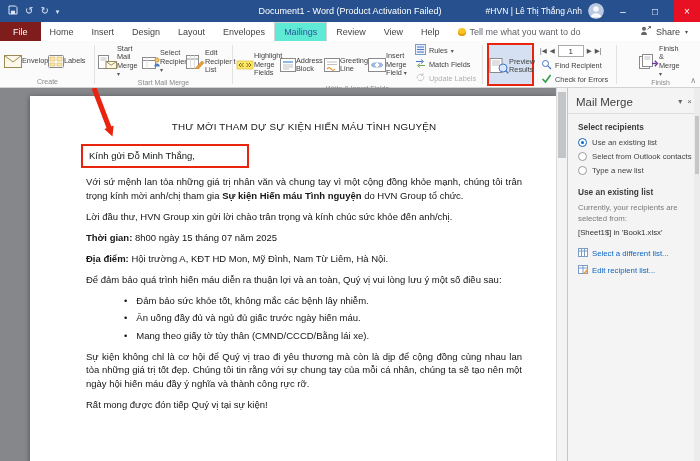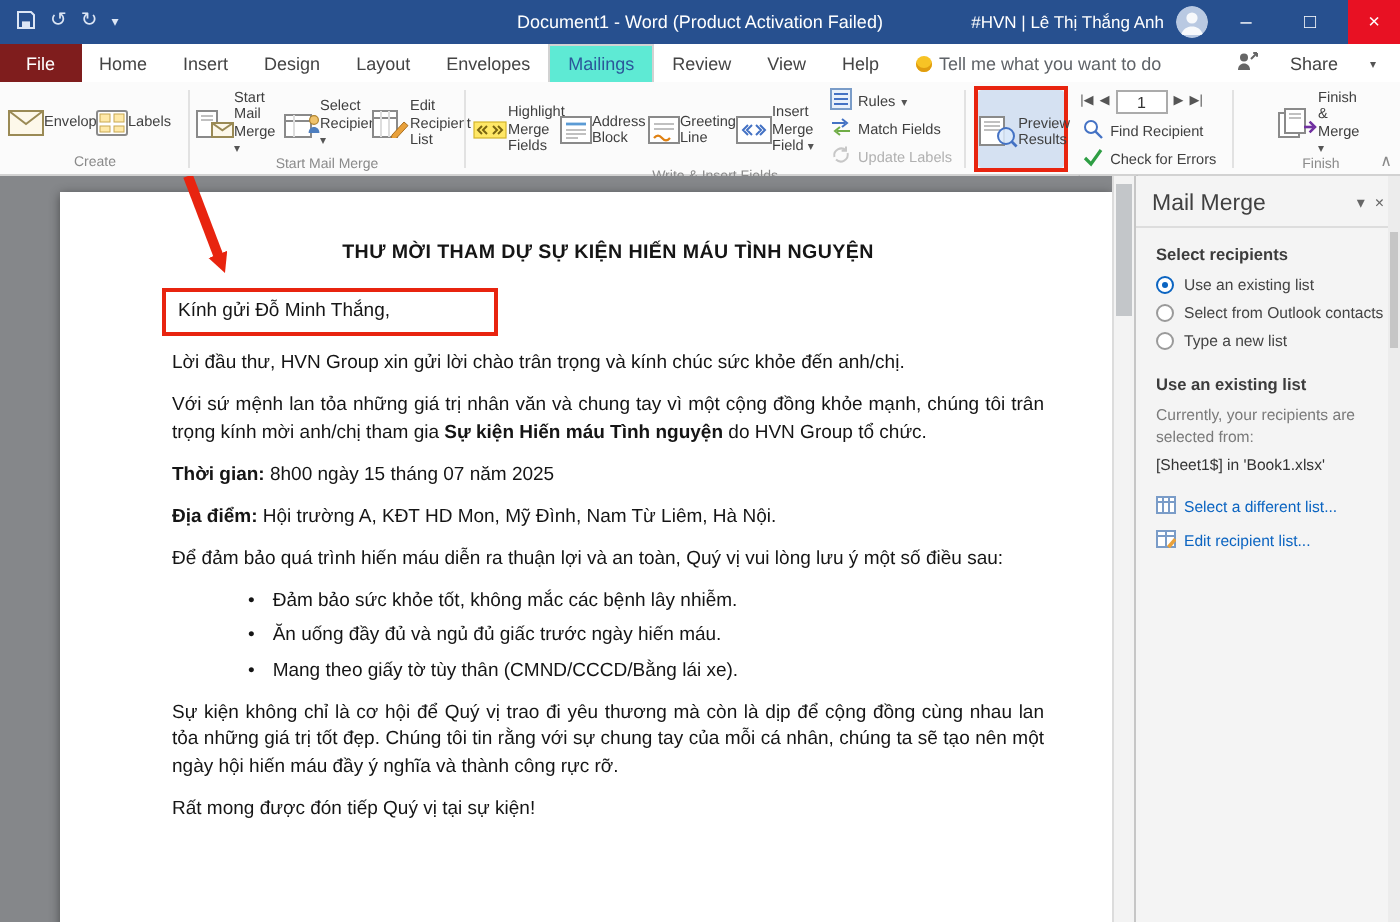--- a/index.html
+++ b/index.html
@@ -19,21 +19,21 @@
   .wc{width:26px;height:22px;display:flex;align-items:center;justify-content:center;font-size:10px;cursor:pointer;color:#fff}
   .wc.close{background:#e81123}
 
   
   .tabrow{height:19px;background:#fff;display:flex;align-items:stretch;font-size:9px;color:#444}
   .tab{padding:0 9px;display:flex;align-items:center;cursor:pointer;white-space:nowrap}
   .tab.file{background:#7f1d1d;color:#fff;padding:0 13px}
   .tab.active{color:#2b579a;background:#5eead4;border:1px solid #d2d2d2;border-bottom:none}
   .tellme{display:flex;align-items:center;gap:4px;padding:0 9px;color:#5f6368;cursor:text;white-space:nowrap}
   .bulb{width:8px;height:8px;border-radius:50%;background:#f7c325;box-shadow:inset 0 -2px 0 #e09c0f;flex:none}
-  .share{margin-left:auto;display:flex;align-items:center;gap:16px;padding:0 12px;color:#444;cursor:pointer;white-space:nowrap}
+  .share{margin-left:auto;display:flex;align-items:center;gap:5px;padding:0 12px;color:#444;cursor:pointer;white-space:nowrap}
 
   
   .ribbon{height:47px;background:#fbfbfb;border-bottom:1px solid #d2d2d2;display:flex;align-items:stretch;
           padding:1px 2px 0 2px;position:relative}
   .rgroup{display:flex;flex-direction:column;padding:0 2px}
   .rcontent{flex:1;display:flex;align-items:stretch;gap:1px}
   .glabel{font-size:7px;color:#8a8a8a;text-align:center;padding:0 2px 2px;white-space:nowrap}
   .gsep{width:1px;background:#e2e2e2;margin:3px 1px}
   .rbtn-lg{width:43px;display:flex;flex-direction:row;align-items:center;padding-top:3px;
            font-size:7.3px;line-height:1.15;text-align:left;color:#3f3f3f;cursor:pointer;border-radius:2px}
@@ -52,21 +52,21 @@
   .finish-group{margin-left:auto;margin-right:14px}
   .collapse{position:absolute;right:4px;bottom:2px;font-size:8px;color:#8a8a8a;cursor:pointer;line-height:1}
 
   
   .workspace{display:flex;height:373px}
   .doc-area{flex:1;position:relative;overflow:hidden;background:#85878a}
   .page{position:absolute;left:30px;top:8px;width:526px;height:620px;background:#fff;
         box-shadow:0 1px 5px rgba(0,0,0,.45);padding:24px 34px 20px 56px;
         font-size:9.5px;line-height:1.42;color:#151515;text-align:justify;cursor:text}
   .page p{margin:0 0 7.5px}
-  .doc-title{text-align:center;font-weight:bold;font-size:9.8px;margin-bottom:9px;letter-spacing:.2px}
+  .doc-title{text-align:center;font-weight:normal;font-size:9.8px;margin-bottom:9px;letter-spacing:.2px}
   .greeting-box{display:inline-block;border:2px solid #e8240f;padding:3px 10px 4px 6px;margin:1px 0 7px -5px;min-width:168px}
   .bullets{list-style:none;margin:0 0 7.5px;padding-left:38px}
   .bullets li{display:flex;gap:9px;margin-bottom:4px;text-align:left}
   .dot{line-height:1.42}
   .annot-arrow{position:absolute;left:84px;top:-2px;pointer-events:none}
 
   .vscroll{width:11px;background:#f3f3f3;border-left:1px solid #dcdcdc;position:relative;cursor:pointer}
   .vscroll .thumb{position:absolute;left:1px;right:1px;top:4px;height:66px;background:#c3c6c9}
 
   
@@ -377,22 +377,22 @@
   </div>
 
   <div class="workspace">
 
     <div class="doc-area">
       <div class="page">
         <div class="doc-title">THƯ MỜI THAM DỰ SỰ KIỆN HIẾN MÁU TÌNH NGUYỆN</div>
         <div class="greeting-box">
           <span>Kính gửi Đỗ Minh Thắng,</span>
         </div>
+        <p><span>Với sứ mệnh lan tỏa những giá trị nhân văn và chung tay vì một cộng đồng khỏe mạnh, chúng tôi trân trọng kính mời anh/chị tham gia </span><b>Sự kiện Hiến máu Tình nguyện</b><span> do HVN Group tổ chức.</span></p>
         <p>Lời đầu thư, HVN Group xin gửi lời chào trân trọng và kính chúc sức khỏe đến anh/chị.</p>
-        <p><span>Với sứ mệnh lan tỏa những giá trị nhân văn và chung tay vì một cộng đồng khỏe mạnh, chúng tôi trân trọng kính mời anh/chị tham gia </span><b>Sự kiện Hiến máu Tình nguyện</b><span> do HVN Group tổ chức.</span></p>
         <p><b>Thời gian:</b><span> 8h00 ngày 15 tháng 07 năm 2025</span></p>
         <p><b>Địa điểm:</b><span> Hội trường A, KĐT HD Mon, Mỹ Đình, Nam Từ Liêm, Hà Nội.</span></p>
         <p>Để đảm bảo quá trình hiến máu diễn ra thuận lợi và an toàn, Quý vị vui lòng lưu ý một số điều sau:</p>
         <ul class="bullets">
           <li>
               <span class="dot">•</span>
               <span>Đảm bảo sức khỏe tốt, không mắc các bệnh lây nhiễm.</span>
             </li>
           <li>
               <span class="dot">•</span>

